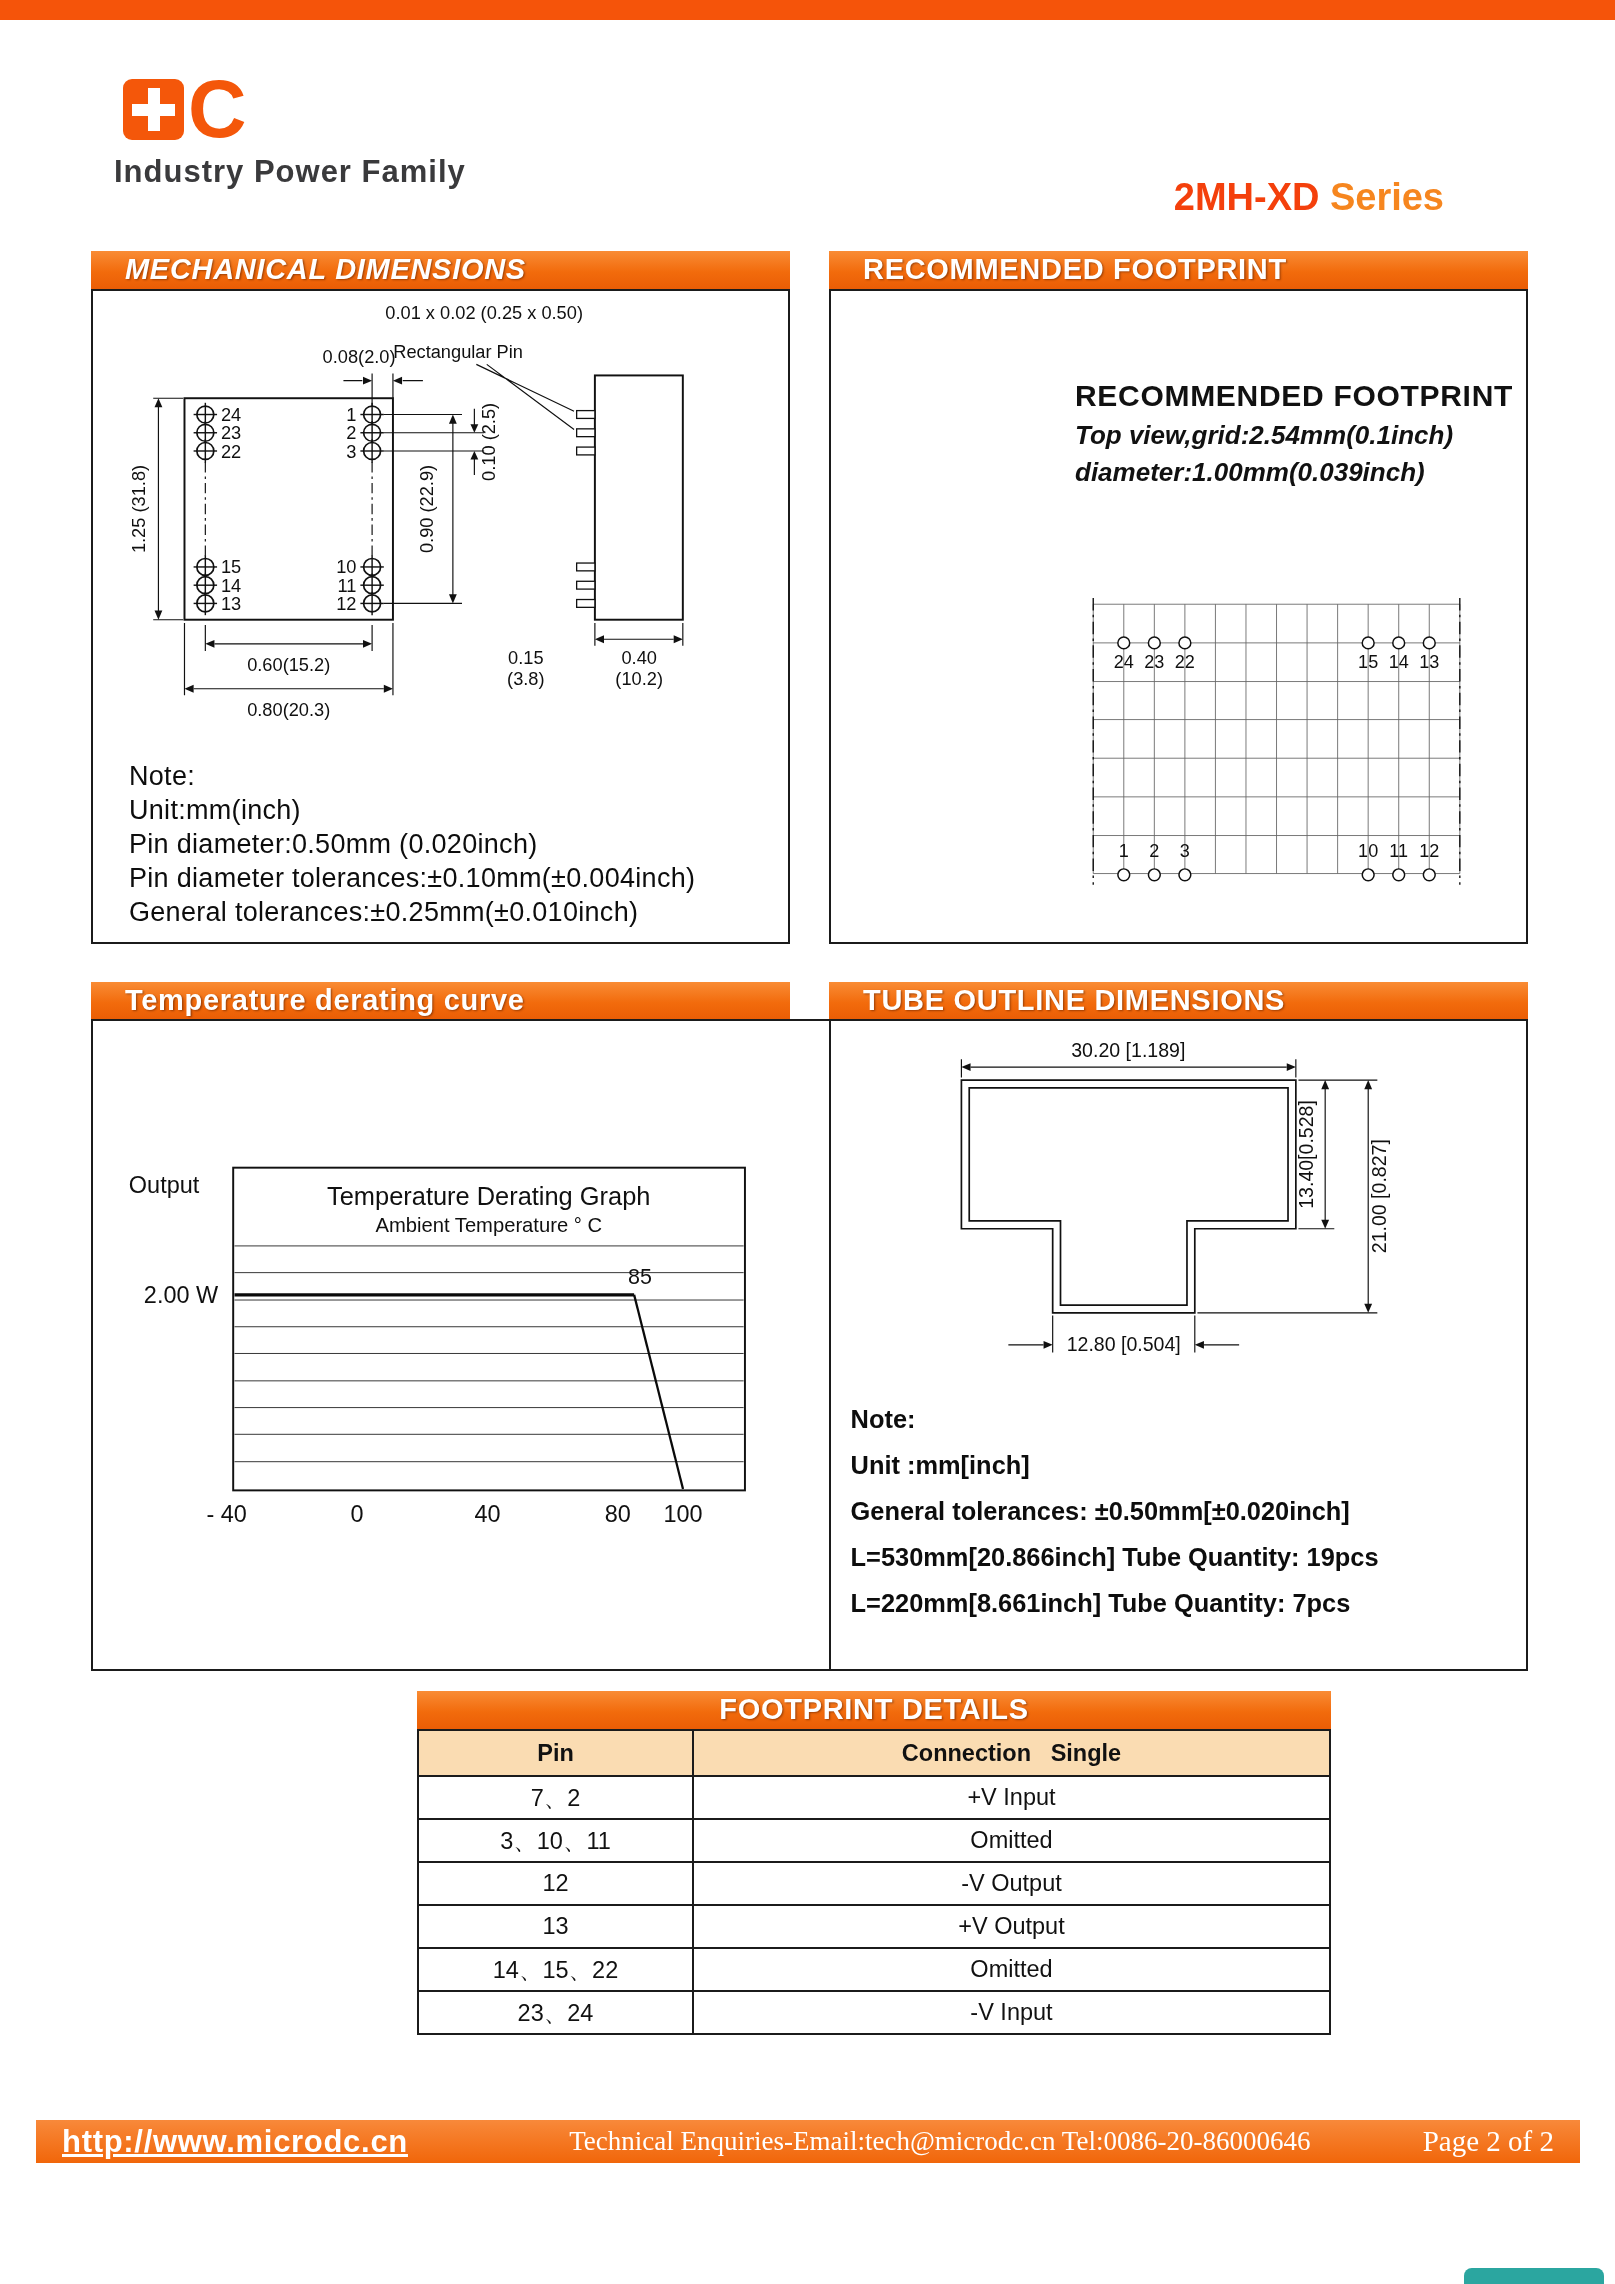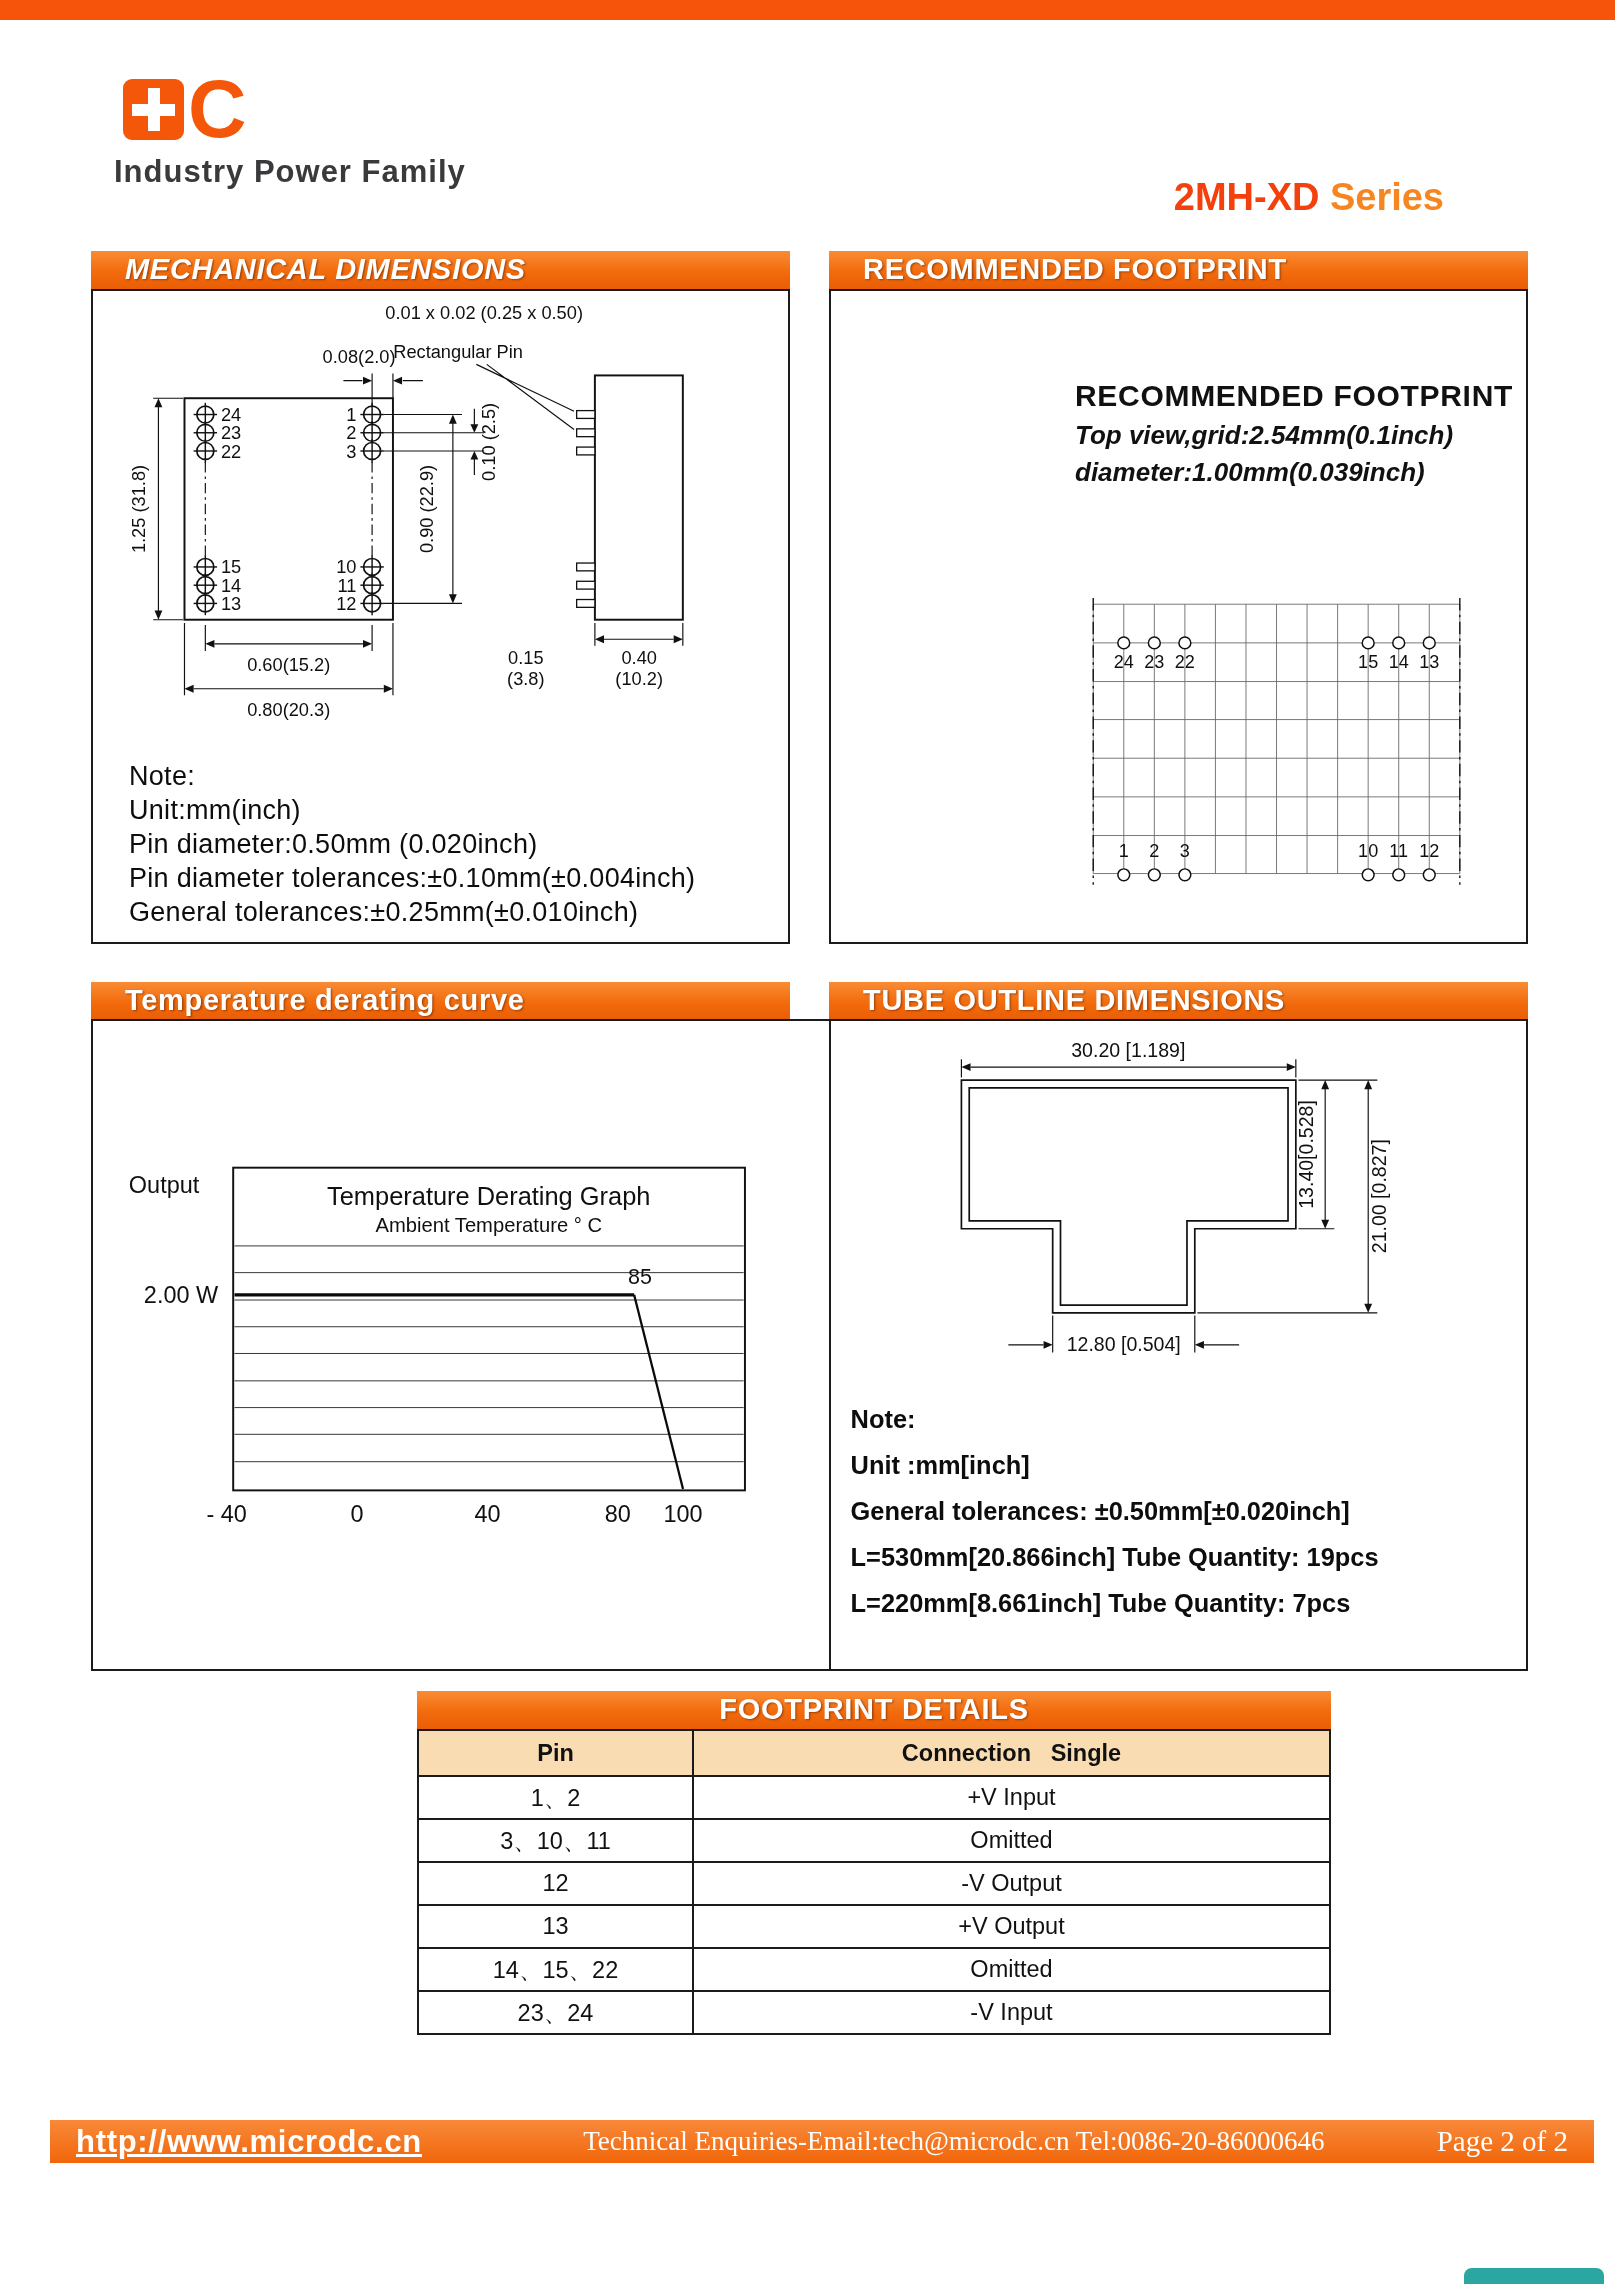--- a/index.html
+++ b/index.html
@@ -61,21 +61,21 @@
   #ft-bar { left: 417px; top: 1691px; width: 914px; padding-left: 0; text-align: center; }
   #ft-table { position: absolute; left: 417px; top: 1729px; width: 914px; border-collapse: collapse; background: #fff; }
   #ft-table td { border: 2px solid #1b1b1b; text-align: center; font-size: 23.5px; height: 43px; padding: 0 6.5px; }
   #ft-table tr.sub td { background: #fadcb2; font-weight: 700; height: 46px; }
   #ft-table td.c1 { width: 275px; margin-top: 24px; }
 
   
   #footer {
     position: absolute; left: 36px; top: 2120px; width: 1544px; height: 43px;
     background: linear-gradient(180deg, #f8893a, #f1660a); color: #fff;
-    display: flex; align-items: center; padding: 0 26px; margin-left: 14px;
+    display: flex; align-items: center; padding: 0 26px;
   }
   .f-url { font-size: 31px; font-weight: 700; text-decoration: underline; letter-spacing: 0.7px; color: #fff; }
   .f-contact { font-family: Liberation Serif, serif; font-size: 27px; margin-left: 49px; flex: 1; text-align: center; }
   .f-page { font-family: "Liberation Serif", serif; font-size: 29px; }
 
   #bottom-mark { position: absolute; right: 11.7px; bottom: 0; width: 140px; height: 15.6px; border-radius: 7.8px 7.8px 0 0; background: #2ba6a0; }
 </style>
 </head>
 <body>
 
@@ -321,21 +321,21 @@
   </div>
 
   <div class="panel-header" id="ft-bar">FOOTPRINT DETAILS</div>
   <table id="ft-table">
     <tbody>
       <tr class="sub">
         <td class="c1">Pin</td>
         <td>Connection&nbsp;&nbsp;&nbsp;Single</td>
       </tr>
       <tr>
-        <td class="c1">1、2</td>
+        <td class="c1">7、2</td>
         <td>+V Input</td>
       </tr>
       <tr>
         <td class="c1">3、10、11</td>
         <td>Omitted</td>
       </tr>
       <tr>
         <td class="c1">12</td>
         <td>-V Output</td>
       </tr>

